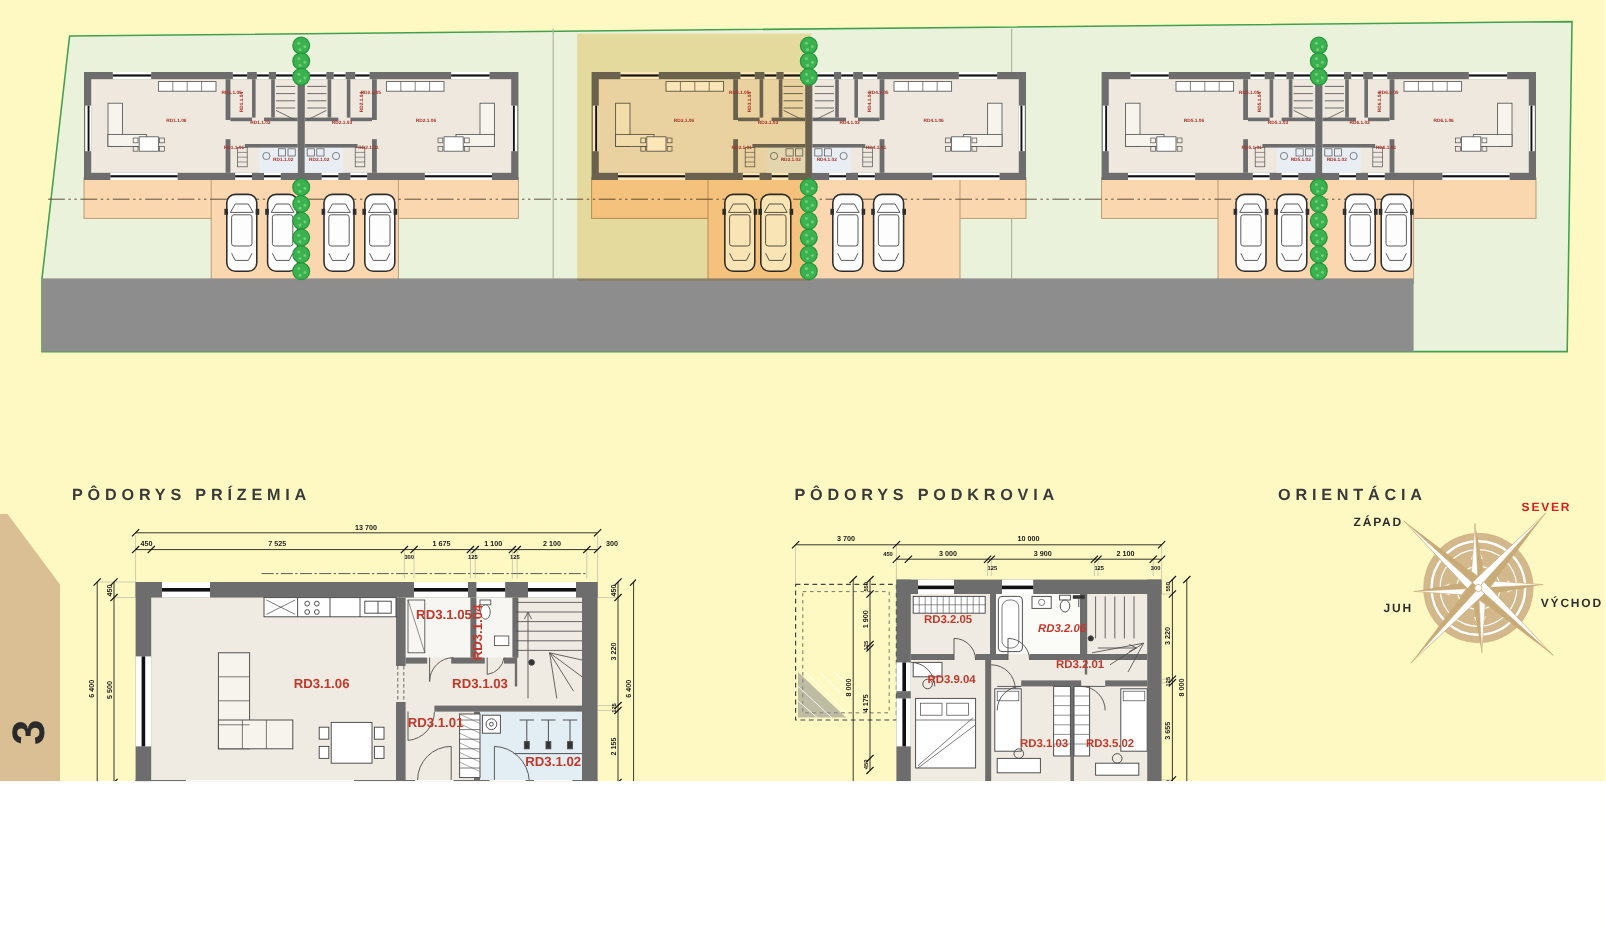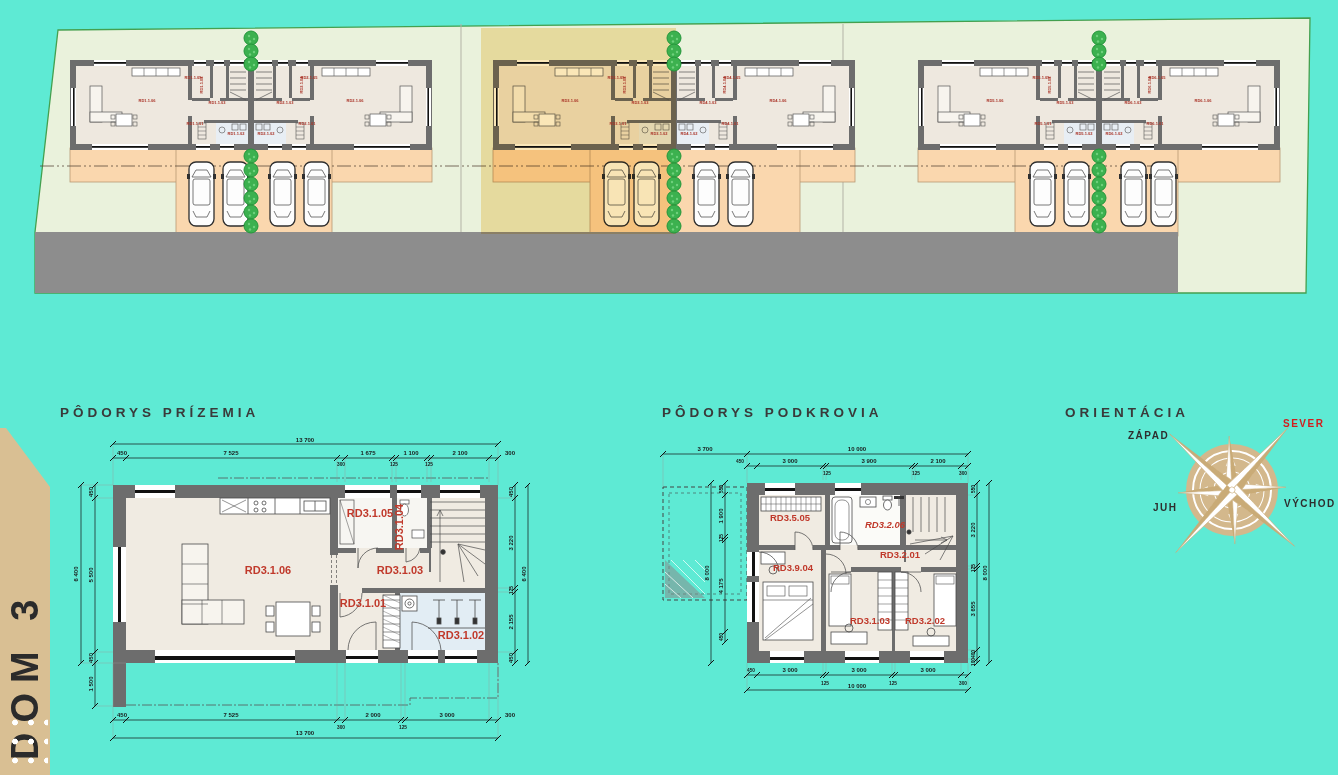--- a/index.html
+++ b/index.html
@@ -1,32 +1,32 @@
 <!DOCTYPE html>
 <html><head>
 <meta charset="utf-8">
 <style>
   html,body{margin:0;padding:0;background:#fff;}
-  #canvas{position:relative;width:1338px;height:775px;background:#5eead4;overflow:hidden;
+  #canvas{position:relative;width:1338px;height:651px;background:#fef9c3;overflow:hidden;
           font-family:"Liberation Sans",sans-serif;}
   .abs{position:absolute;}
   svg{display:block;}
   svg text{font-family:"Liberation Sans",sans-serif;font-weight:700;fill:#1a1a1a;}
   .d6{font-size:6px;}
   .d5{font-size:4.8px;}
   .plan-title{position:absolute;font-size:13.5px;font-weight:700;letter-spacing:4px;color:#3a3a3a;white-space:nowrap;}
   .room-lbl{position:absolute;transform:translate(-50%,-50%);font-weight:700;color:#c0392b;white-space:nowrap;}
   .g-lbl{font-size:11px;}
   .a-lbl{font-size:9.5px;}
   .rot90{transform:translate(-50%,-50%) rotate(-90deg);}
   .site-lbl{position:absolute;transform:translate(-50%,-50%);font-size:4px;font-weight:700;color:#a93226;white-space:nowrap;}
   .site-lbl.rot{transform:translate(-50%,-50%) rotate(-90deg);}
   #site-labels{position:absolute;left:0;top:0;width:1338px;height:300px;pointer-events:none;}
   .cdir{position:absolute;font-size:10px;font-weight:700;letter-spacing:1.5px;color:#2e2e2e;white-space:nowrap;}
-  .cdir.north{color:#d21e1e;margin-left:15px;}
+  .cdir.north{color:#d21e1e;}
   #banner{position:absolute;left:0;top:428px;width:50px;height:347px;background:#d9bf93;
           clip-path:polygon(0 0,12% 0,100% 17%,100% 100%,0 100%);}
   #banner .banner-text{position:absolute;left:4px;top:42px;height:290px;writing-mode:vertical-rl;
           transform:rotate(180deg);font-size:38px;font-weight:700;letter-spacing:10px;color:#2b2b2b;}
   .banner-dots{position:absolute;left:2px;bottom:0;width:46px;height:68px;
           background-image:radial-gradient(circle,#fff 2.6px,rgba(255,255,255,0) 3.2px);
           background-size:16px 19px;background-position:5px 6px;}
 </style>
 </head>
 <body>
@@ -628,26 +628,26 @@
       <text class="d6" x="135" y="240">3 000</text>
       <text class="d5" x="170" y="253">125</text>
       <text class="d6" x="204" y="240">3 000</text>
       <text class="d5" x="238" y="253">125</text>
       <text class="d6" x="273" y="240">3 000</text>
       <text class="d5" x="308" y="253">300</text>
       <text class="d6" x="202" y="256">10 000</text>
     </g>
   </svg>
 
-  <span class="room-lbl a-lbl" style="left:790px;top:517px;">RD3.5.05</span>
+  <span class="room-lbl a-lbl" style="left:790px;top:517px;">RD3.2.05</span>
   <span class="room-lbl a-lbl" style="left:885px;top:524px;font-style:italic;">RD3.2.06</span>
   <span class="room-lbl a-lbl" style="left:900px;top:554px;">RD3.2.01</span>
   <span class="room-lbl a-lbl" style="left:793px;top:567px;">RD3.9.04</span>
   <span class="room-lbl a-lbl" style="left:870px;top:620px;">RD3.1.03</span>
-  <span class="room-lbl a-lbl" style="left:925px;top:620px;">RD3.2.02</span>
+  <span class="room-lbl a-lbl" style="left:925px;top:620px;">RD3.5.02</span>
 
   <div class="plan-title" style="left:1065px;top:405px;">ORIENTÁCIA</div>
 
   <svg class="abs" style="left:1070px;top:418px" width="260" height="150" viewBox="0 0 260 150">
     <g transform="translate(162,72) rotate(-48)">
       <circle r="46" fill="#d3b88c"></circle>
       <circle r="39" fill="none" stroke="#fff" stroke-width="2"></circle>
       <circle r="32" fill="none" stroke="#fff" stroke-width="1"></circle>
       <circle r="18" fill="none" stroke="#fff" stroke-width="1"></circle>
       <g fill="#fff" opacity="0.95">

